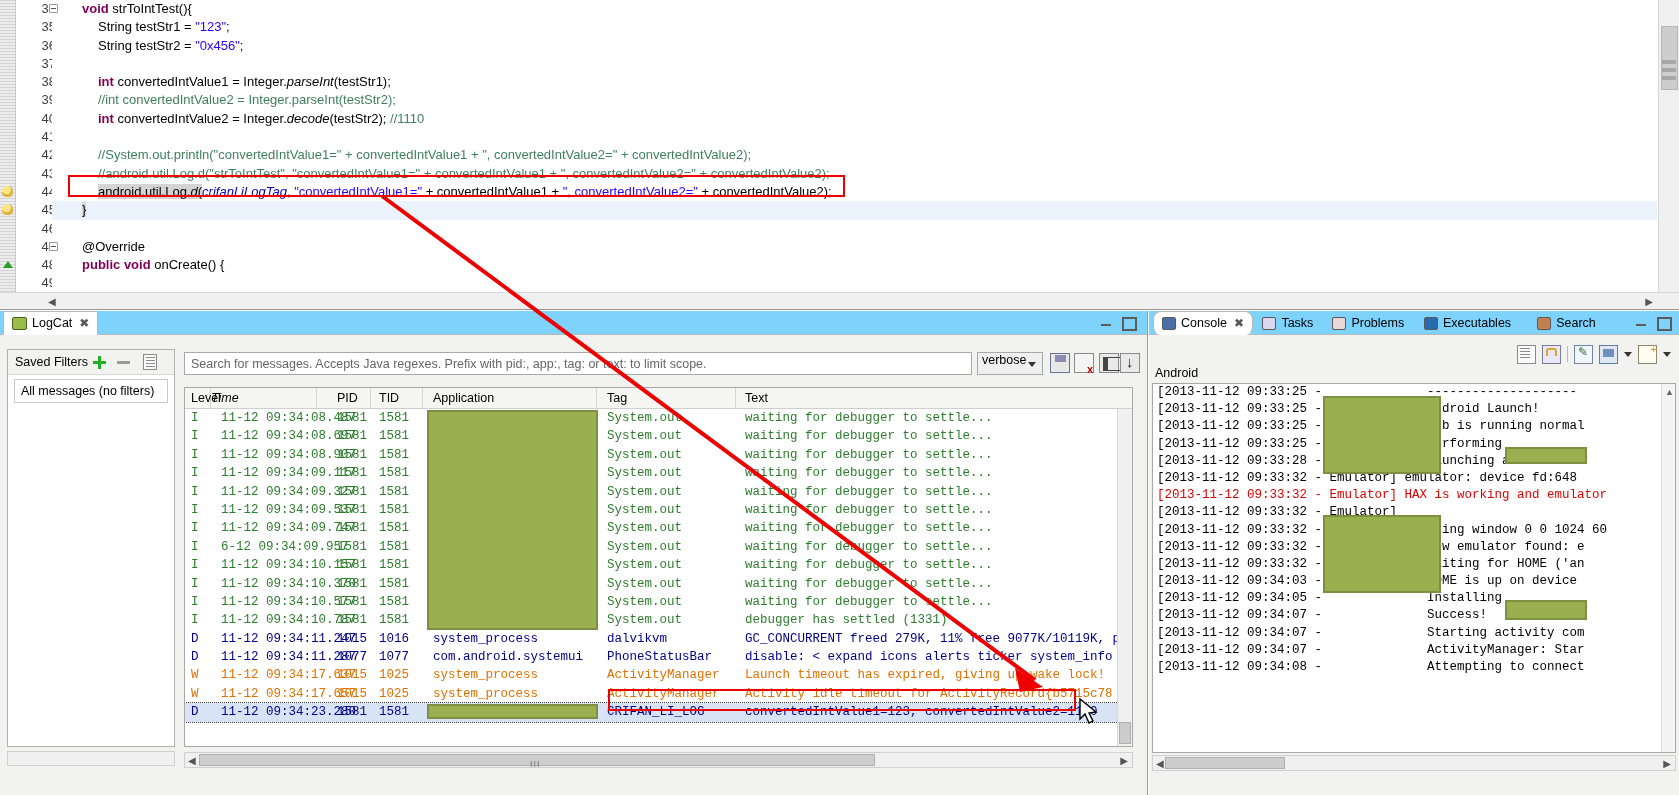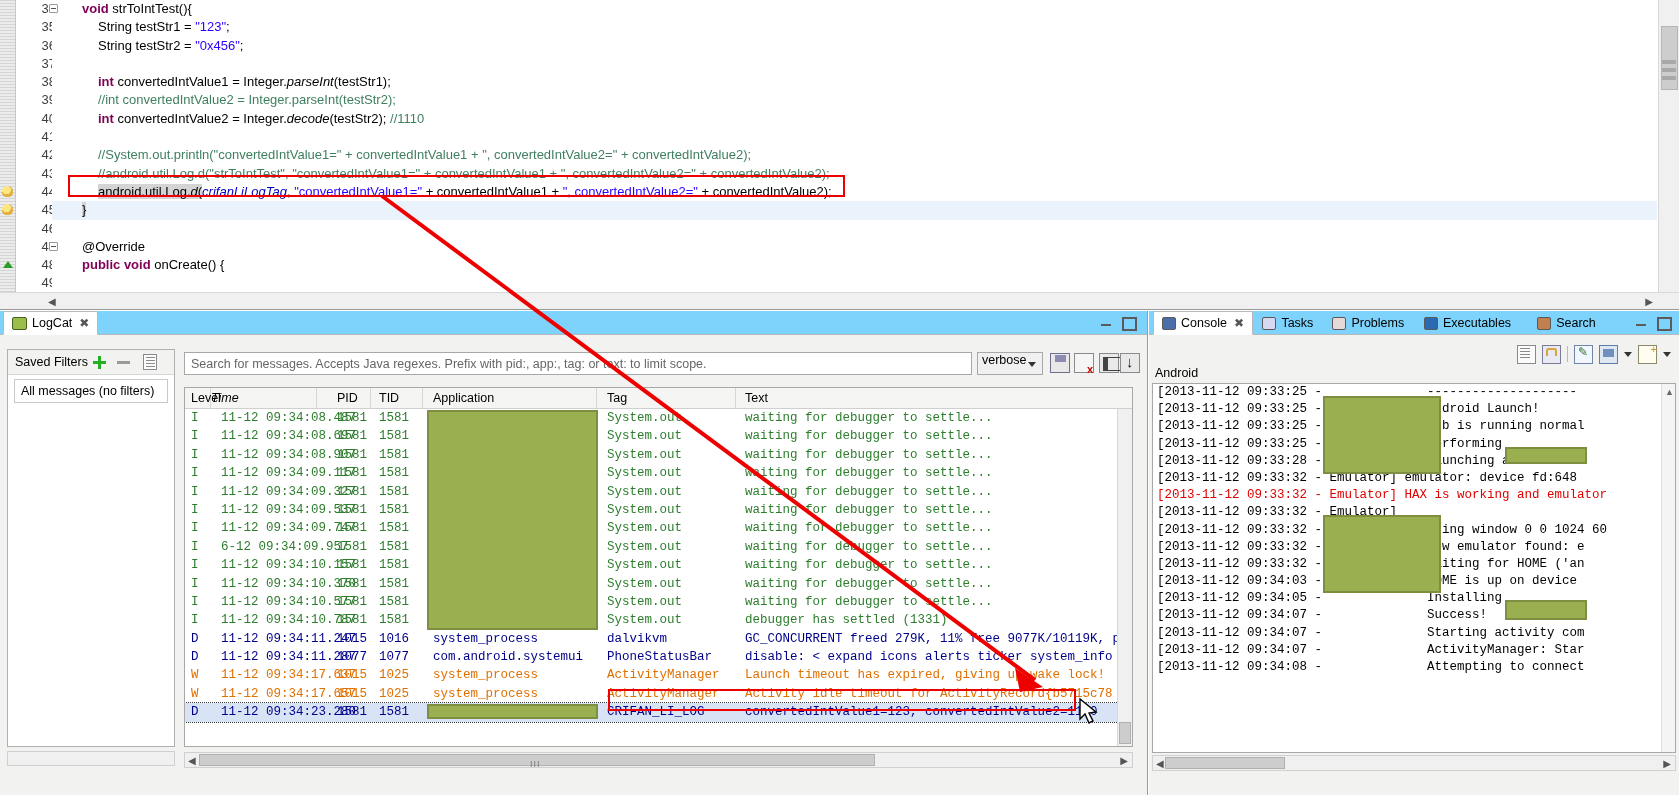--- a/index.html
+++ b/index.html
@@ -575,21 +575,21 @@
       <div class="lc-thumb-h">
         <span class="grip" style="left:330px">III</span>
       </div>
       <span class="sh-arrow" style="left:3px;top:2px">◀</span>
       <span class="sh-arrow" style="right:4px;top:2px">▶</span>
     </div>
   </div>
 
   <div id="console">
     <div class="panel-tabbar" id="console-tabs">
-        <div class="vtab active" style="left: 4px;">
+        <div class="vtab active" style="left: 4px; border-radius: 8px;">
           <span style="width: 14px; height: 13px; display: inline-block; border-radius: 2px; background: rgb(74, 111, 168); border: 1px solid rgb(90, 90, 90);"></span>
           <span>Console</span>
           <span class="close-x">✖</span>
         </div>
         <div class="vtab" style="left: 104.4px;">
           <span style="width: 14px; height: 13px; display: inline-block; border-radius: 2px; background: rgb(216, 216, 240); border: 1px solid rgb(90, 90, 90);"></span>
           <span>Tasks</span>
         </div>
         <div class="vtab" style="left: 174.4px;">
           <span style="width: 14px; height: 13px; display: inline-block; border-radius: 2px; background: rgb(232, 216, 216); border: 1px solid rgb(90, 90, 90);"></span>

